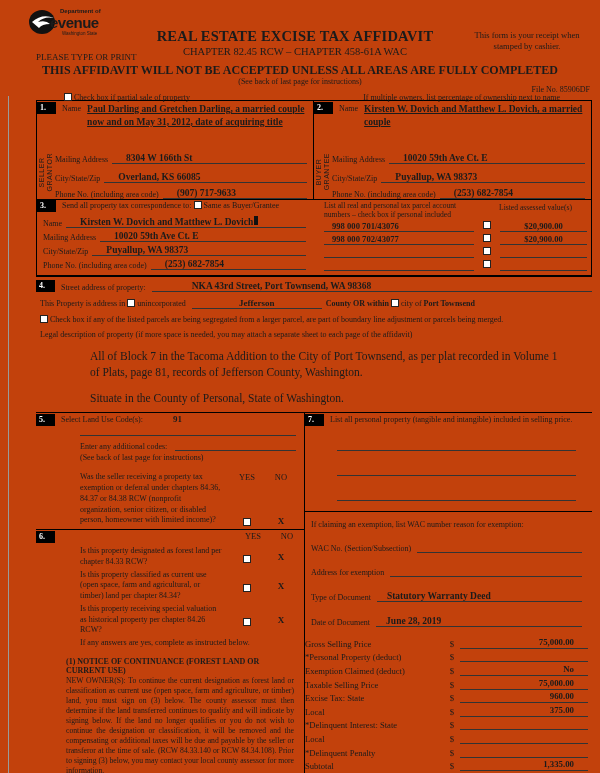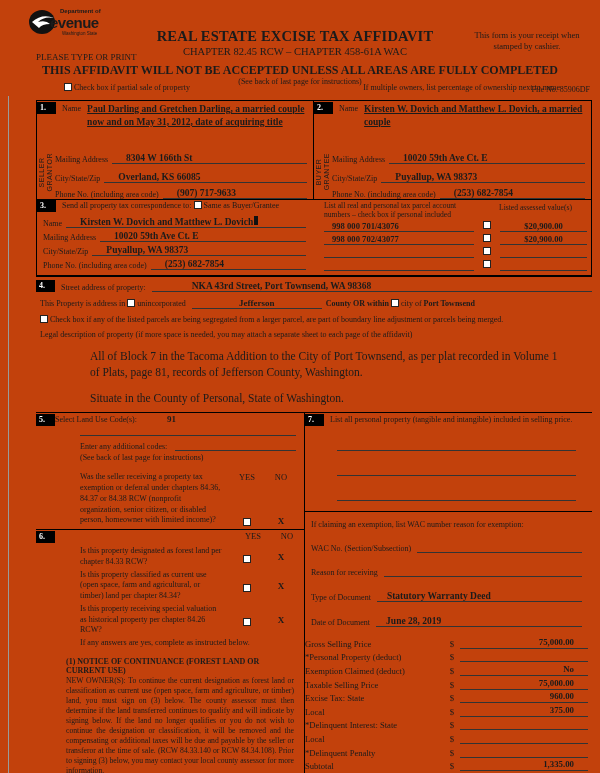--- a/index.html
+++ b/index.html
@@ -20,21 +20,21 @@
   .logo-txt .l2 { font-size:15px; font-weight:bold; font-family:"Liberation Sans",sans-serif; letter-spacing:-0.5px; }
   .logo-txt .l3 { font-size:4.5px; font-family:"Liberation Sans",sans-serif; margin-left:12px; }
   .typeprint { position:absolute; left:36px; top:52px; font-size:9px; }
   .titleblock { position:absolute; left:130px; top:28px; width:330px; text-align:center; }
   .title { font-size:14.5px; font-weight:bold; letter-spacing:0.2px; }
   .subtitle { font-size:10.5px; margin-top:1px; }
   .receipt { position:absolute; left:468px; top:30px; width:118px; font-size:8.5px; text-align:center; line-height:1.25; }
   .warning { position:absolute; left:0; top:63px; width:100%; text-align:center; font-size:12px; font-weight:bold; }
   .seeback { position:absolute; left:0; top:77px; width:100%; text-align:center; font-size:8px; }
   .fileno { position:absolute; right:10px; top:85px; font-size:8px; }
-  .partialrow { position:absolute; left:64px; right:10px; top:83px; font-size:8px; display:flex; }
+  .partialrow { position:absolute; left:64px; right:10px; top:93px; font-size:8px; display:flex; }
   .partial-right { margin-left:auto; padding-right:30px; }
 
   .cb { display:inline-block; width:8px; height:8px; border:1px solid #222; background:#fff; vertical-align:-1px; }
   .secno { background:#000; color:#fff; font-size:8px; font-weight:bold; padding:1px 10px 2px 3px; height:12px; line-height:10px; flex:0 0 auto; }
 
   
   .parties { display:flex; margin:0 8px 0 36px; border:1px solid #000; border-bottom:1px solid #000; }
   .party { width:50%; display:flex; flex-direction:column; }
   .party.first { border-right:1px solid #000; }
   .namerow { display:flex; padding:1px 2px 2px 0; min-height:44px; }
@@ -77,21 +77,21 @@
   .b { font-weight:bold; }
   .legalpara { font-size:11.5px; margin:10px 0 0 54px; padding-right:30px; line-height:1.35; }
   .legalpara2 { font-size:11.5px; margin:12px 0 8px 54px; }
 
   
   .columns { display:flex; margin:0 8px 0 36px; align-items:stretch; height:394px; }
   .colL { width:269px; border-top:1px solid #000; border-right:1px solid #000; display:flex; flex-direction:column; }
   .colR { flex:1; border-top:1px solid #000; display:flex; flex-direction:column; }
 
   .s5hdr { display:flex; align-items:flex-start; font-size:8px; padding-top:1px; }
-  .s5hdr .txt { padding:1px 0 0 0; }
+  .s5hdr .txt { padding:1px 0 0 6px; }
   .s5hdr .code { font-weight:bold; font-size:9px; padding-left:30px; }
   .blankline { border-bottom:1px solid #333; height:10px; margin:0 8px 0 44px; }
   .addcodes { display:flex; align-items:flex-end; font-size:8px; margin:6px 8px 0 44px; }
   .addcodes .ul { flex:1; border-bottom:1px solid #333; margin-left:8px; }
   .seeback2 { font-size:8px; margin:2px 0 0 44px; }
   .qblock { display:flex; margin:10px 6px 0 44px; }
   .qtext { flex:1; font-size:8px; line-height:1.35; padding-right:6px; }
   .ycol,.ncol { width:34px; display:flex; flex-direction:column; justify-content:space-between; align-items:center; font-size:8.5px; }
   .s5bottom { border-bottom:1px solid #000; padding-bottom:3px; }
   .xmark { font-size:9px; font-weight:bold; }
@@ -371,21 +371,21 @@
         <div class="s7line"></div>
         <div class="s7line"></div>
       </div>
 
       <div class="exnote">If claiming an exemption, list WAC number reason for exemption:</div>
       <div class="exline">
         <span class="flbl">WAC No. (Section/Subsection)</span>
         <span class="fval empty"></span>
       </div>
       <div class="exline">
-        <span class="flbl">Reason for receiving</span>
+        <span class="flbl">Address for exemption</span>
         <span class="fval empty"></span>
       </div>
       <div class="exline">
         <span class="flbl">Type of Document</span>
         <span class="fval">Statutory Warranty Deed</span>
       </div>
       <div class="exline">
         <span class="flbl">Date of Document</span>
         <span class="fval">June 28, 2019</span>
       </div>

